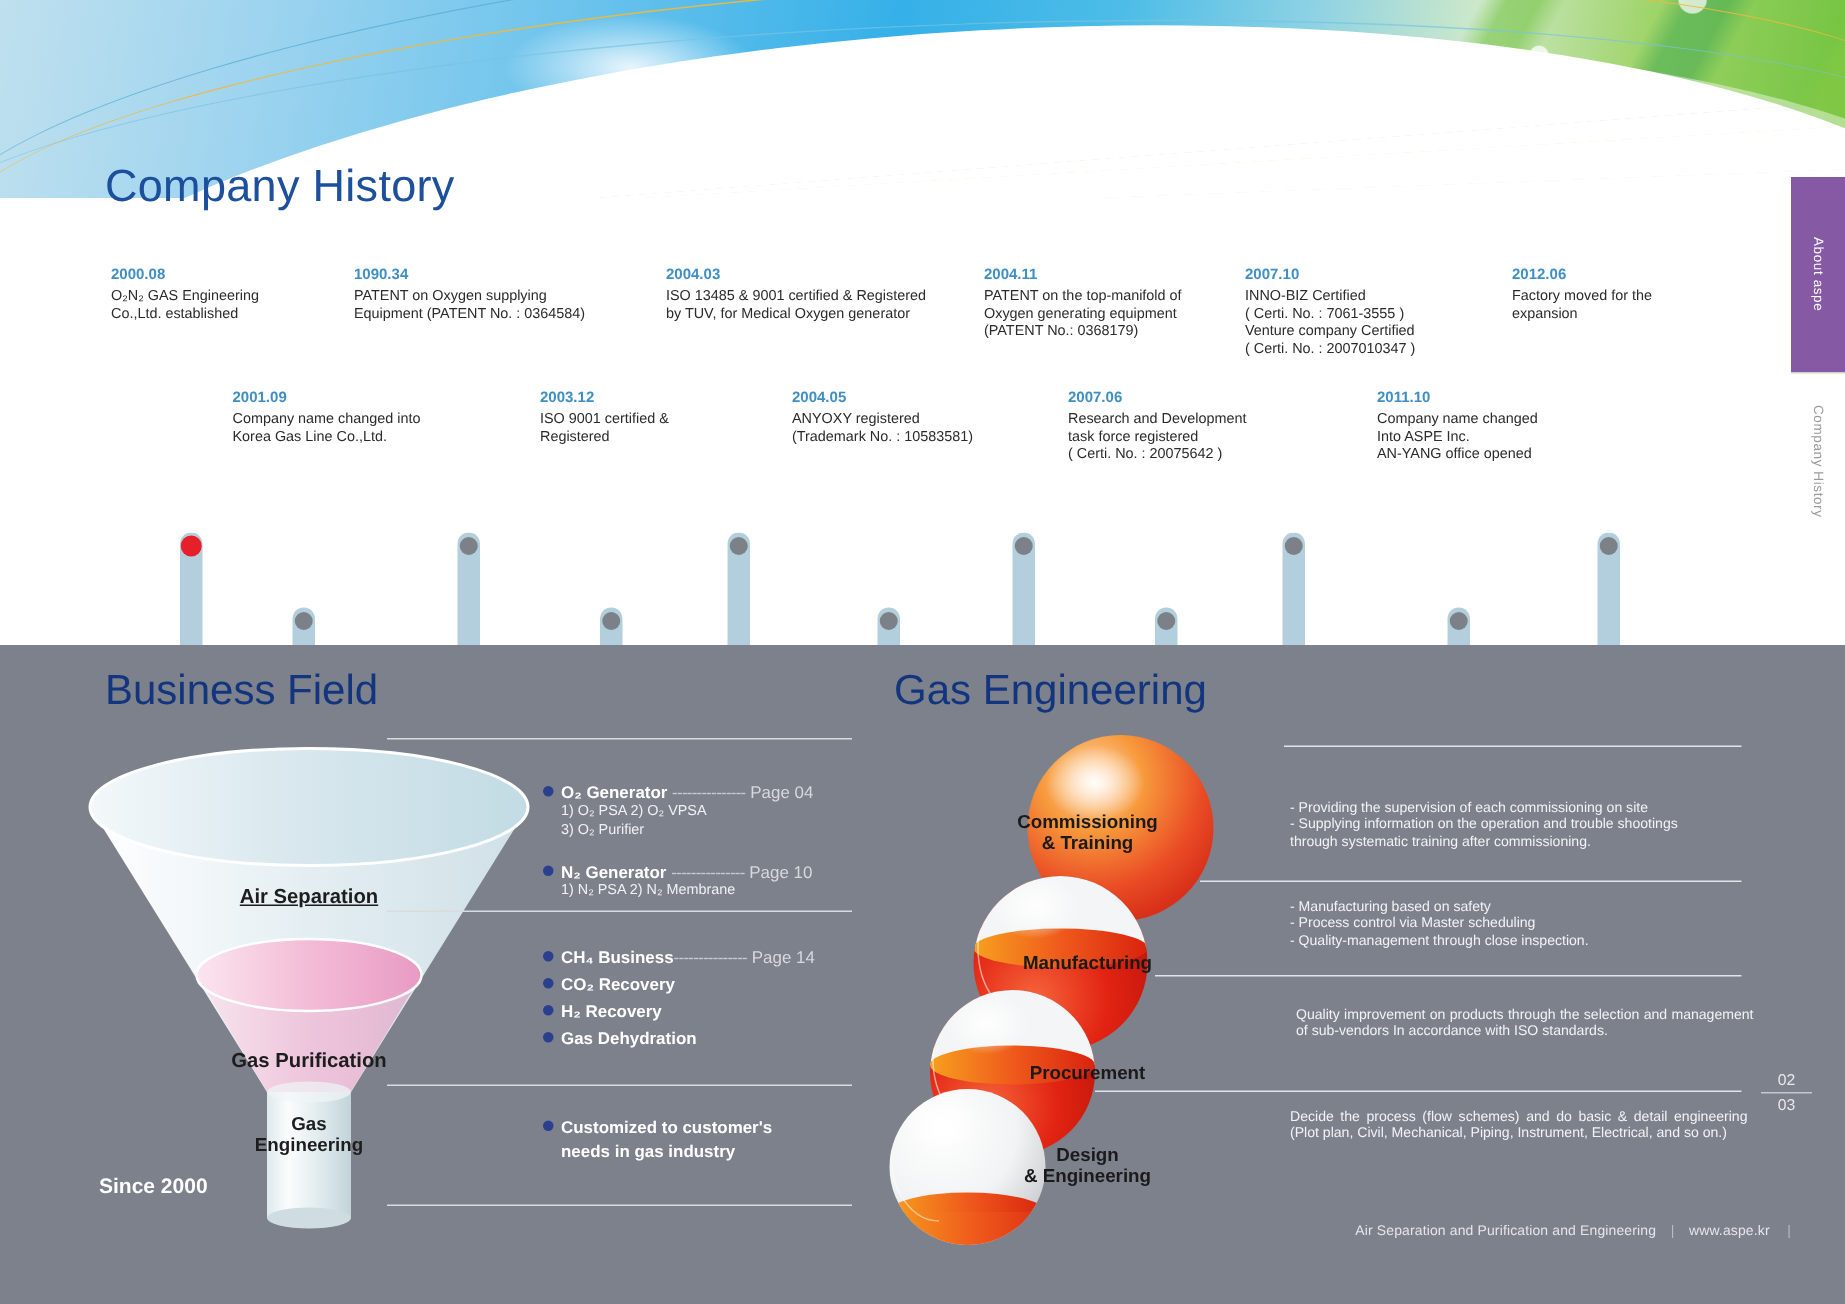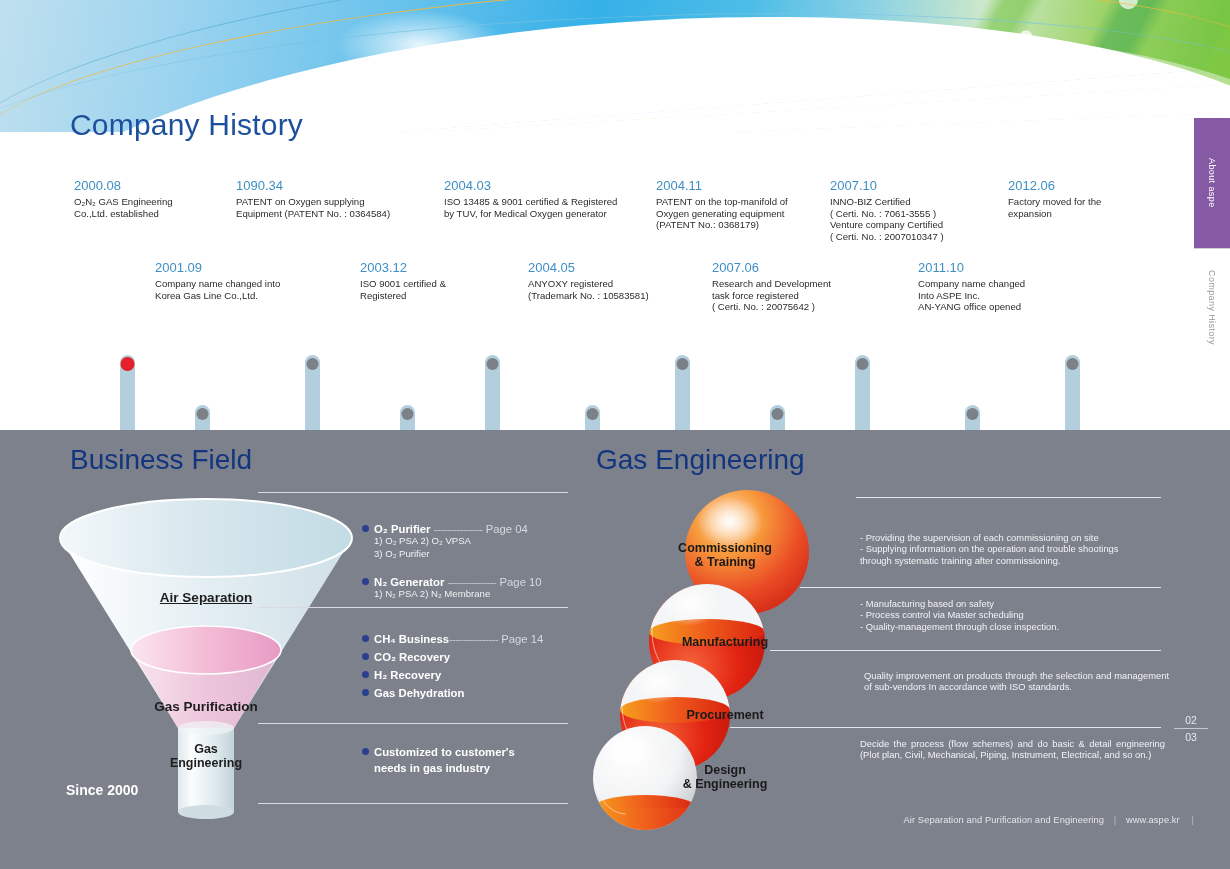--- a/index.html
+++ b/index.html
@@ -84,21 +84,21 @@
   
   #history{
     position:absolute; left:0; top:100px; width:1182px; height:330px;
   }
   #history h1{
     position:absolute; left:70px; top:8px;
     font-size:30px; font-weight:400; color:#1c4f9c; letter-spacing:.2px;
   }
 
   .ev{ position:absolute; width:215px; }
-  .ev .yr{ font-size:13px; font-weight:normal; color:#3f8fc4; margin-bottom:3px; }
+  .ev .yr{ font-size:10px; font-weight:bold; color:#3f8fc4; margin-bottom:3px; }
   .ev .tx{ font-size:9.6px; line-height:11.6px; color:#2b2b2b; }
 
   
   #tl{ position:absolute; left:60px; top:255px; width:1120px; height:150px; }
 
   
   #lower{
     position:absolute; left:0; top:430px; width:1230px; height:439px;
     background:#7d818c;
   }
@@ -336,21 +336,21 @@
 Engineering</div>
   <div id="since">Since 2000</div>
 
   <div class="bf-rule" style="top:62px;"></div>
   <div class="bf-rule" style="top:177px;"></div>
   <div class="bf-rule" style="top:293px;"></div>
   <div class="bf-rule" style="top:373px;"></div>
 
   <div class="bf-group" style="top:93px;">
     <div class="bf-head">
-      <span class="bullet"></span><span>O₂ Purifier</span>
+      <span class="bullet"></span><span>O₂ Generator</span>
       <span class="dots">---------------</span>
       <span class="pg">Page 04</span>
     </div>
     <div class="bf-sub">1) O₂ PSA    2) O₂ VPSA</div>
     <div class="bf-sub">3) O₂ Purifier</div>
     <div class="bf-head" style="margin-top:16px;">
       <span class="bullet"></span><span>N₂ Generator</span>
       <span class="dots">---------------</span>
       <span class="pg">Page 10</span>
     </div>

